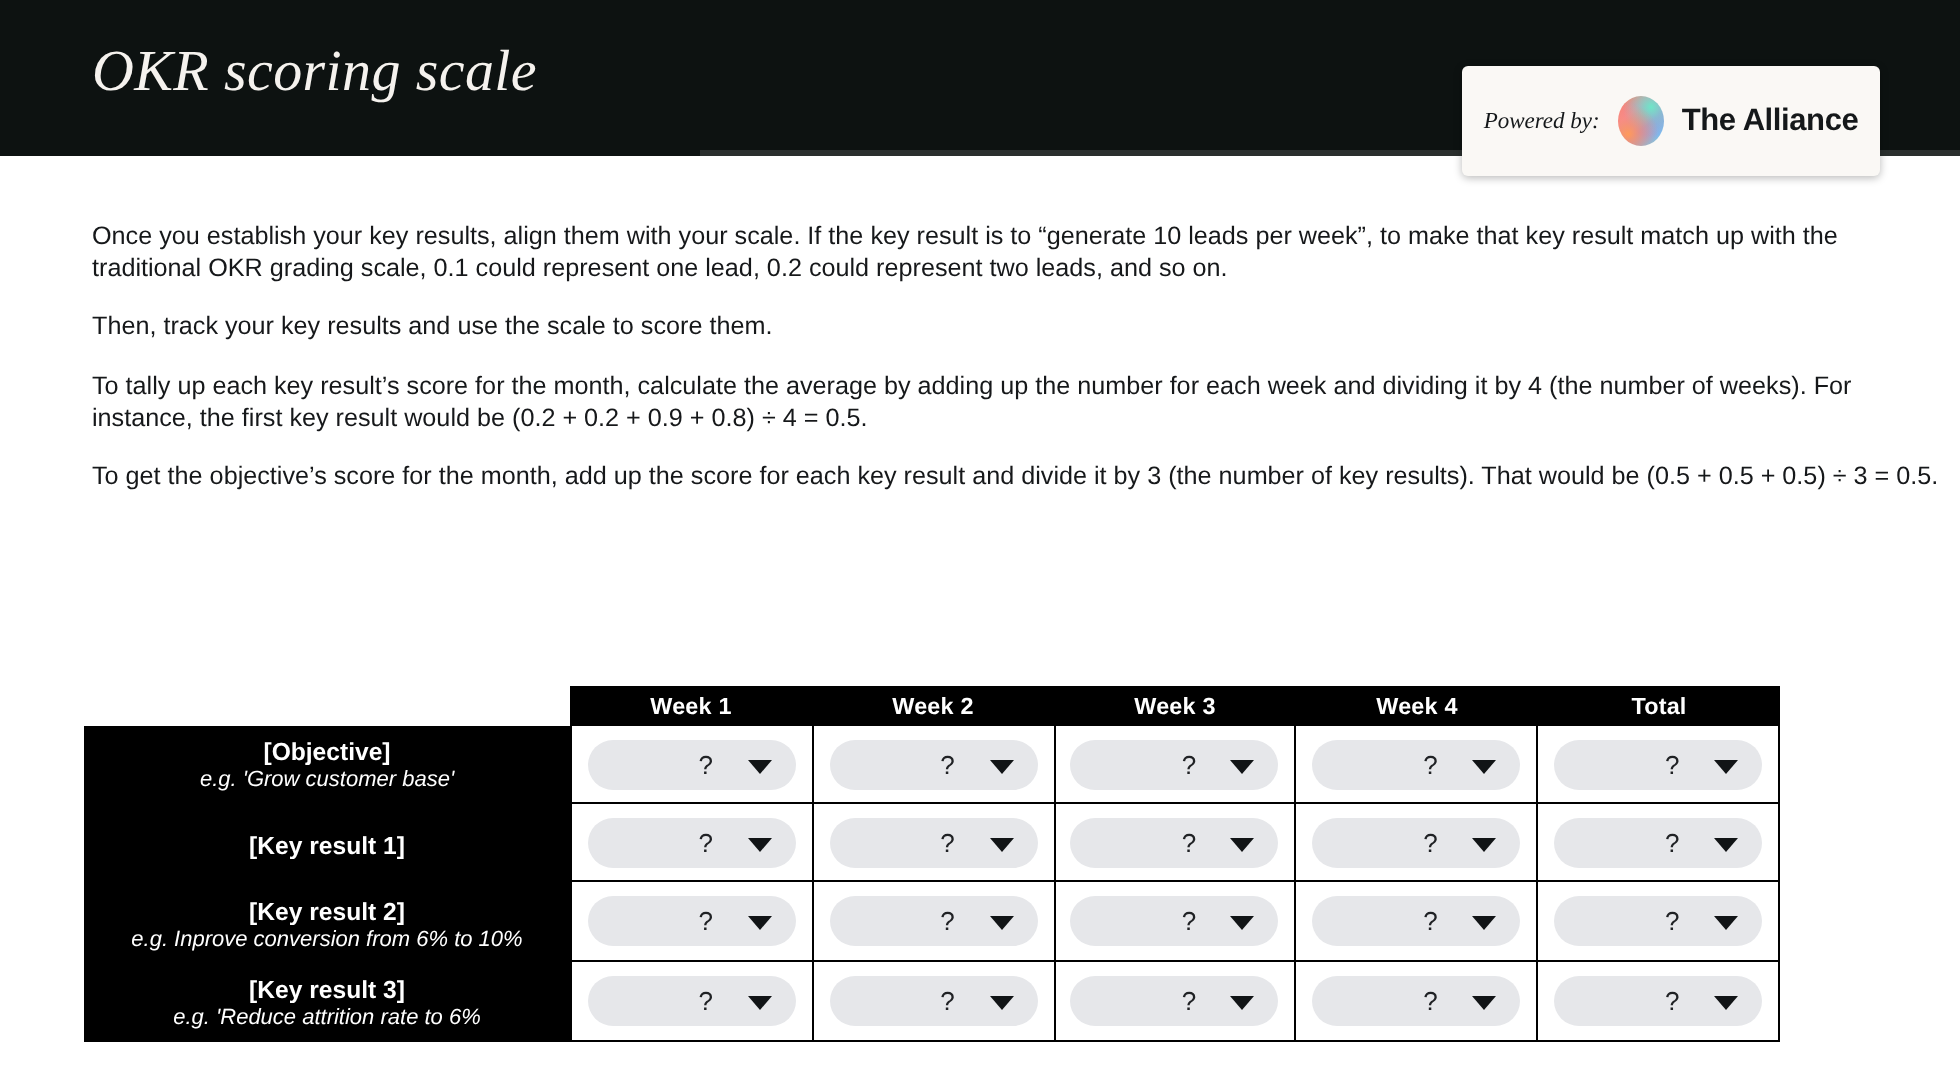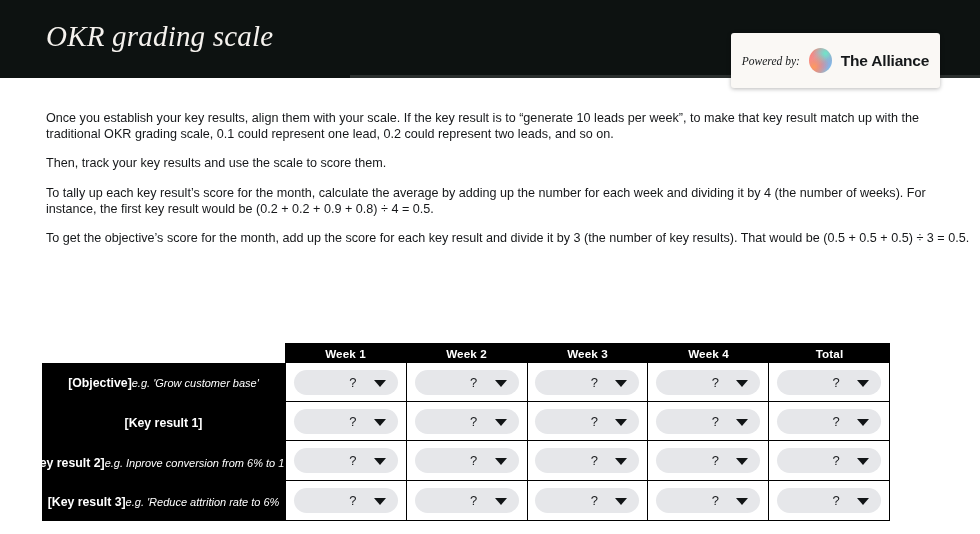--- a/index.html
+++ b/index.html
@@ -119,21 +119,21 @@
 
   .label-col {
     position: absolute;
     left: 0; top: 20px;
     width: 243px; height: 158px;
     background: #000000;
   }
   .label-cell {
     height: 40px;
     display: flex;
-    flex-direction: row;
+    flex-direction: column;
     align-items: center;
     justify-content: center;
     color: #ffffff;
     text-align: center;
     padding: 0 6px;
   }
   .label-cell:last-child { height: 38px; }
   .label-main {
     font-size: 12.3px;
     font-weight: 700;
@@ -197,21 +197,21 @@
     border-left: 6px solid transparent;
     border-right: 6px solid transparent;
     border-top: 7px solid #111416;
   }
 </style>
 </head>
 <body>
 
 <div class="header">
   <div class="header-underline"></div>
-  <div class="page-title">OKR grading scale</div>
+  <div class="page-title">OKR scoring scale</div>
 </div>
 
 <div class="powered-card">
   <span class="powered-label">Powered by:</span>
   <span class="brand-mark"></span>
   <span class="brand-name">The Alliance</span>
 </div>
 
 <div class="content">
   <p class="para">Once you establish your key results, align them with your scale. If the key result is to “generate 10 leads per week”, to make that key result match up with the traditional OKR grading scale, 0.1 could represent one lead, 0.2 could represent two leads, and so on.</p>

